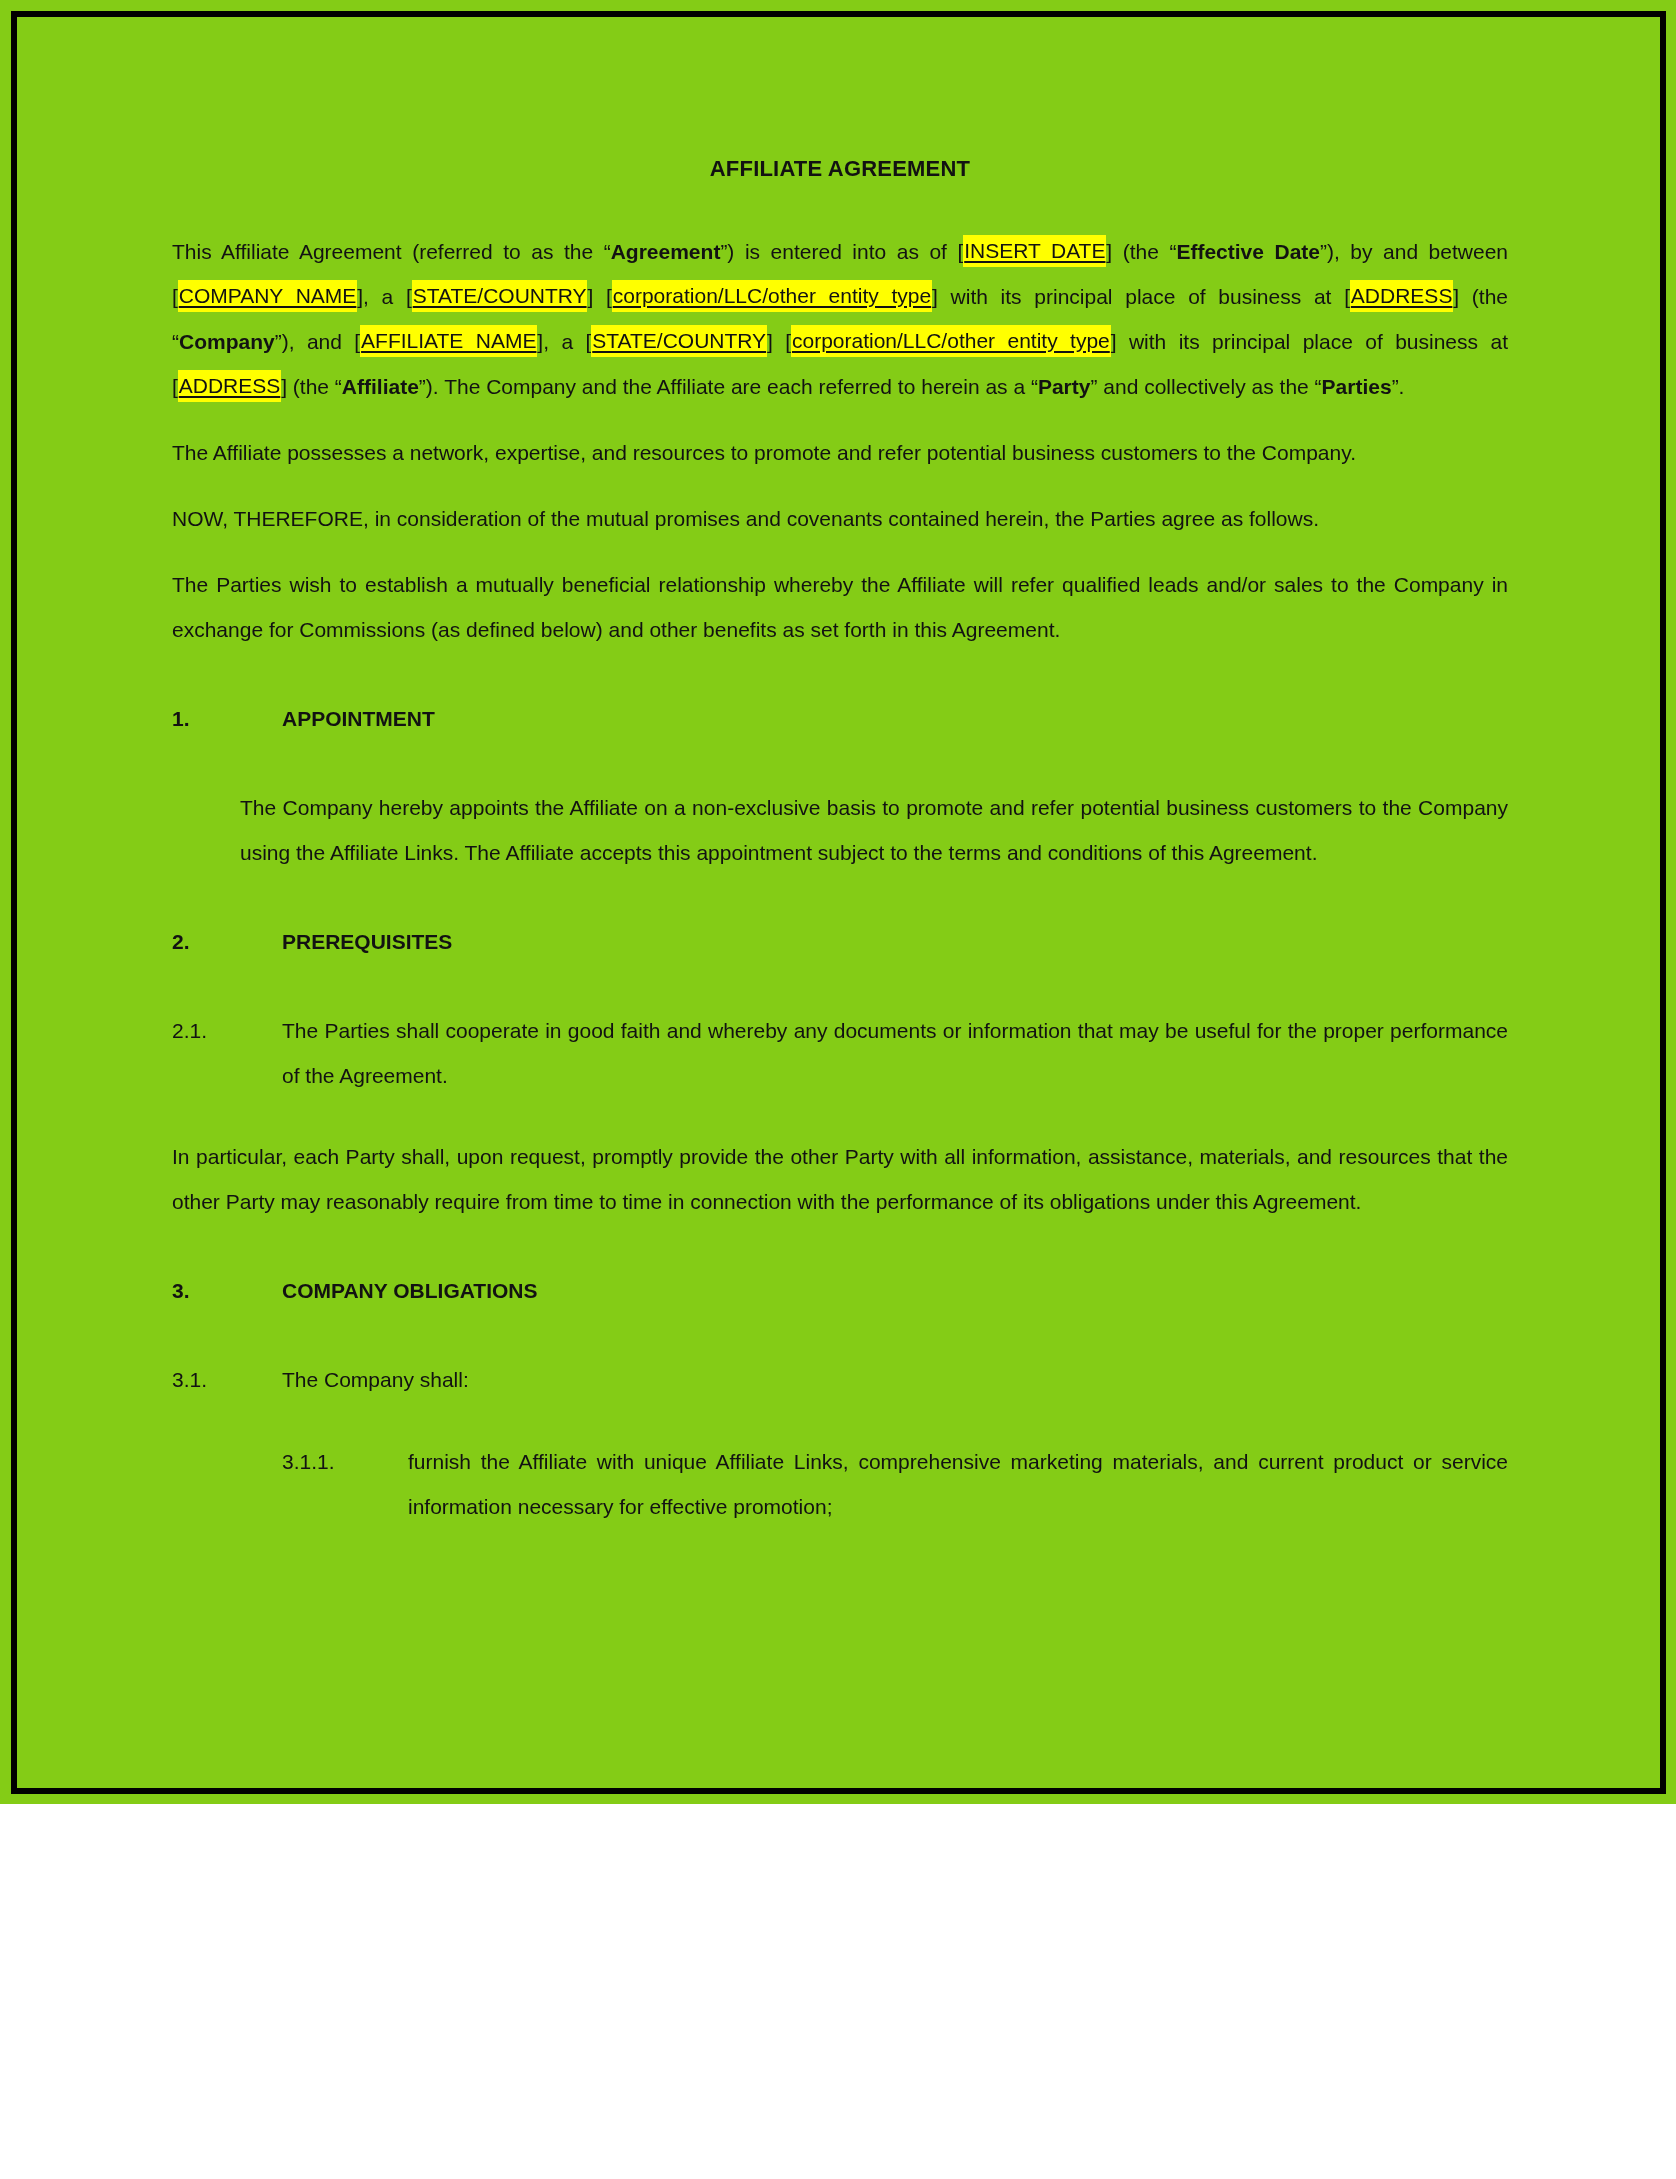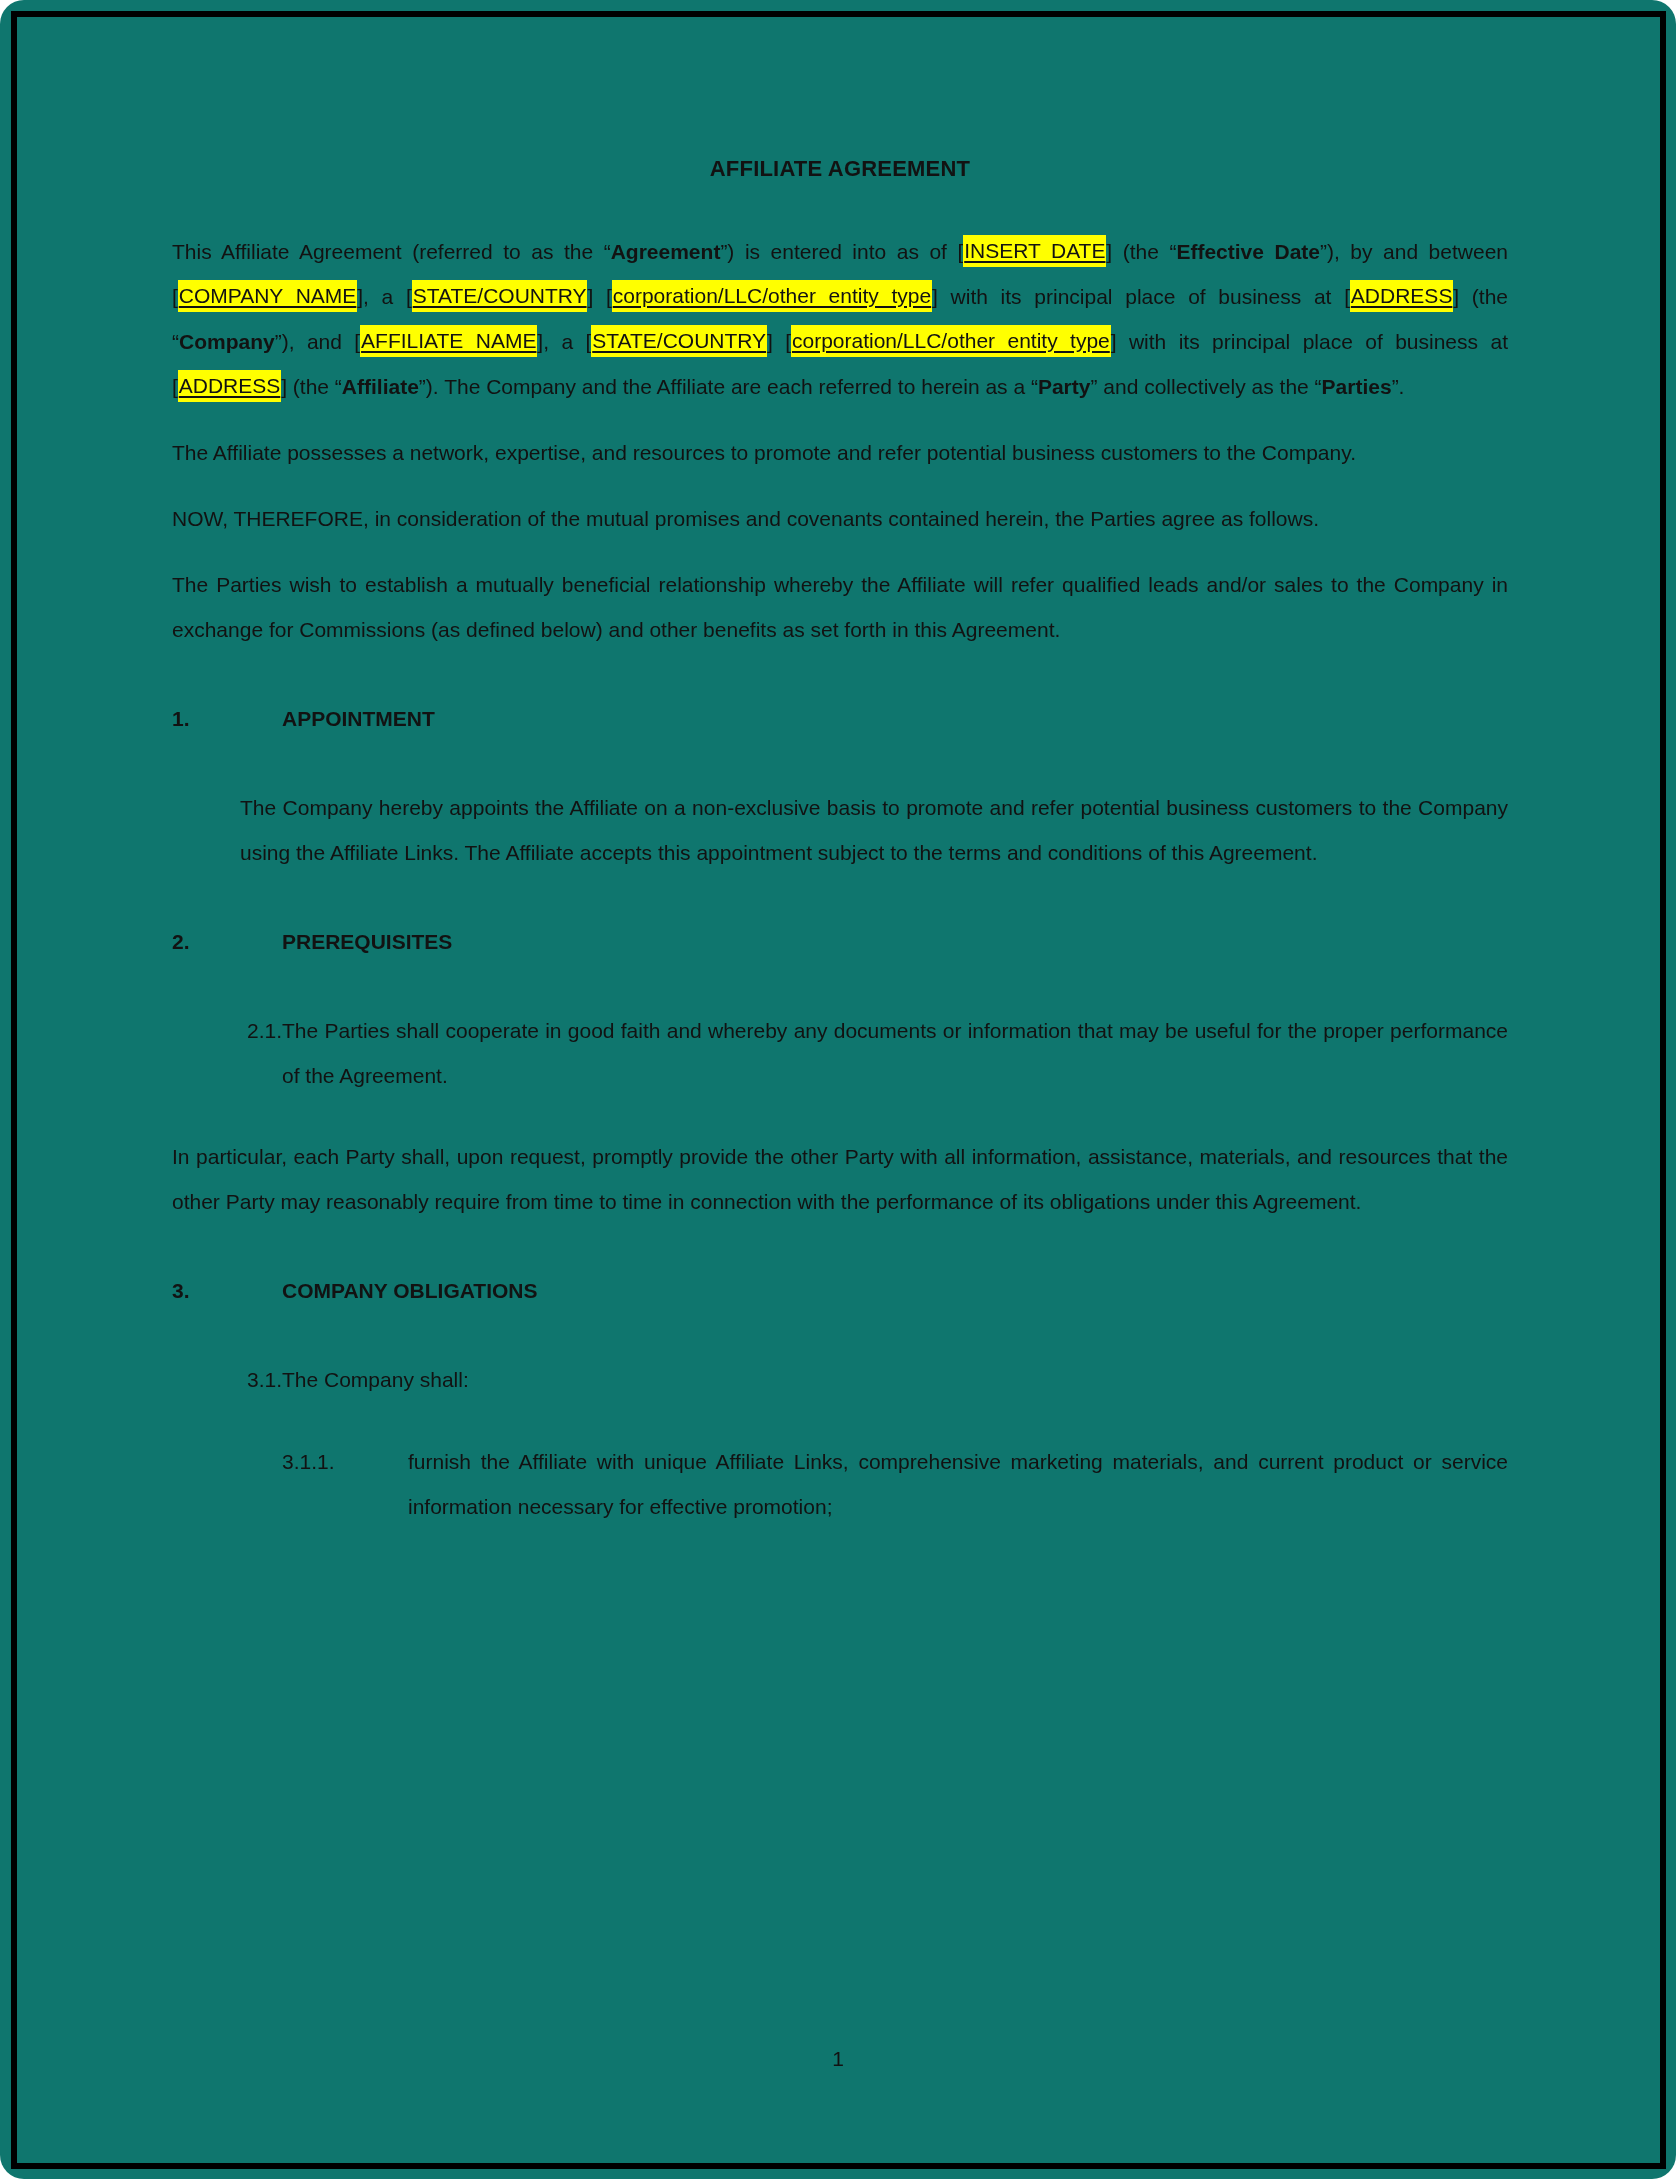--- a/index.html
+++ b/index.html
@@ -2,24 +2,23 @@
 <html style="font-size:14px"><head>
 <meta charset="utf-8">
 <style>
   * { margin:0; padding:0; box-sizing:border-box; }
   html,body { background:#ffffff; }
   body { font-family:"Liberation Sans", sans-serif; color:#121212; }
 
   .page {
     position:relative;
     width:1676px;
-    height:2179px;
-    background:#0f766e;
+    height:1804px;
+    background:#84cc16;
     overflow:hidden;
-    border-radius:24px;
   }
   .frame {
     position:absolute;
     inset:10.5px;
     border:6.1px solid #000000;
     pointer-events:none;
   }
 
   .content {
     position:absolute;
@@ -47,21 +46,21 @@
 
   .b  { font-weight:bold; }
   .hl { background:#ffff00; padding:4.4px 0.9px;text-decoration:underline; }
 
   .sec { display:flex; margin:23px 0; font-weight:bold; }
   .sec .num { flex:none; width:110px; }
 
   .lvl1 { margin-left:68px; text-align:justify; }
 
   .item { display:flex; }
-  .item > .num  { flex:none; width:110px;text-align:right; }
+  .item > .num  { flex:none; width:110px; }
   .item > .body { flex:1; text-align:justify; }
 
   .sub { display:flex; margin-left:110px; }
   .sub > .num  { flex:none; width:126px; }
   .sub > .body { flex:1; text-align:justify; }
 
   .block-item + .block-item { margin-top:15.7px; }
 
   .page-number {
     position:absolute;

